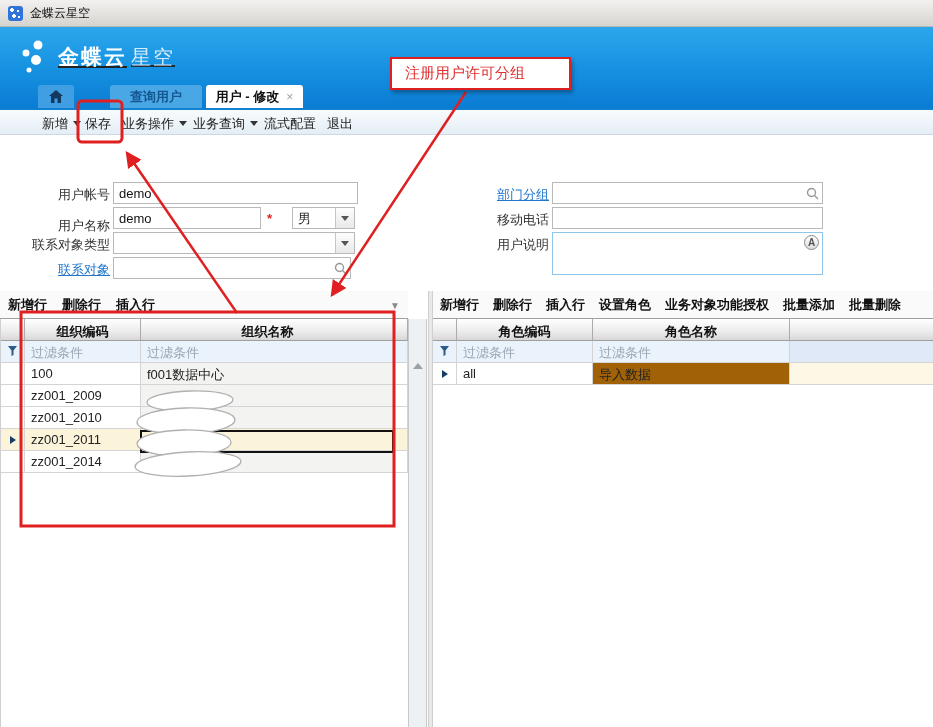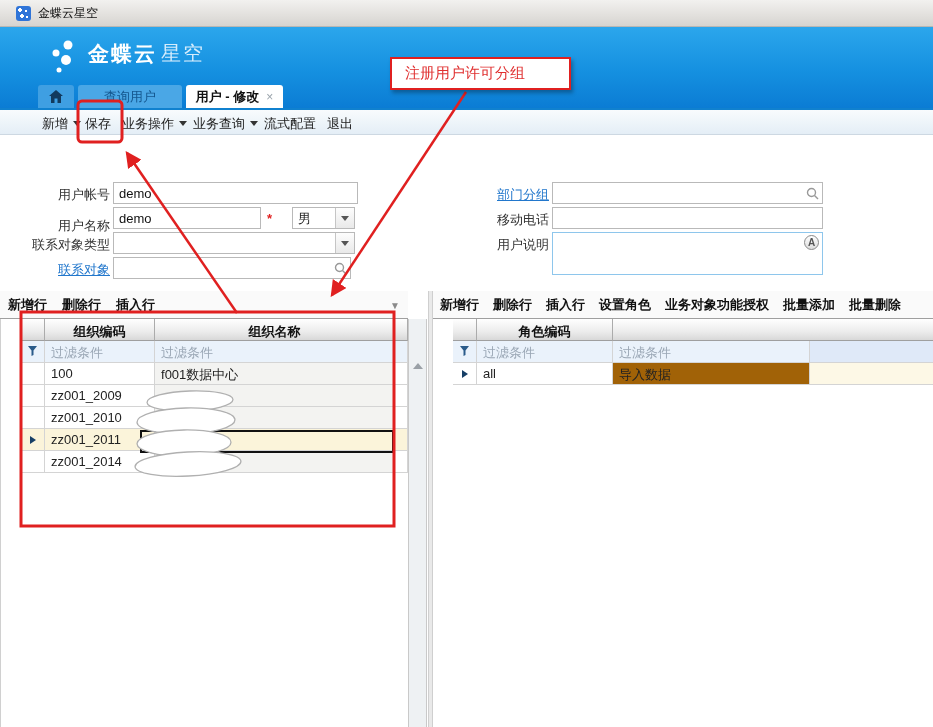--- a/index.html
+++ b/index.html
@@ -3,42 +3,42 @@
 <meta charset="utf-8">
 <style>
   * { margin:0; padding:0; box-sizing:border-box; }
   html,body { width:933px; height:727px; overflow:hidden; }
   body { font-family:"Liberation Sans","DejaVu Sans",sans-serif; font-size:13px; color:#222; background:#fff; }
   #app { position:relative; width:933px; height:727px; background:#fff; overflow:hidden; }
 
   
   .titlebar { position:absolute; left:0; top:0; width:933px; height:27px;
     background:linear-gradient(180deg,#f2f1ef 0%,#e3e1de 55%,#d6d4d0 100%);
-    border-bottom:1px solid #b9b7b3; display:flex; align-items:center; padding-left:16px; }
+    border-bottom:1px solid #b9b7b3; display:flex; align-items:center; padding-left:8px; }
   .app-icon { width:15px; height:15px; border-radius:3px; margin-right:7px;
     background:#2f74d8;
     background-image:radial-gradient(circle 2px at 4px 4px,#fff 90%,transparent),
                      radial-gradient(circle 1.5px at 10px 5px,#fff 90%,transparent),
                      radial-gradient(circle 2px at 6px 10px,#fff 90%,transparent),
                      radial-gradient(circle 1.5px at 11px 11px,#fff 90%,transparent); }
   .titlebar-text { font-size:12px; color:#111; }
 
   
   .bluehead { position:absolute; left:0; top:27px; width:933px; height:81px;
     background:linear-gradient(180deg,#2ba6ec 0%,#1590e0 55%,#0b7cd4 100%); }
-  .logo { position:absolute; left:50px; top:13px; display:flex; align-items:flex-start; }
+  .logo { position:absolute; left:20px; top:13px; display:flex; align-items:center;text-decoration:underline; }
   .logo-dots { width:30px; height:34px; margin-right:8px; }
   .logo-main { color:#fff; font-size:21px; font-weight:bold; letter-spacing:2px; }
   .logo-sub { color:#e8f5ff; font-size:20px; font-weight:normal; letter-spacing:2px; opacity:.9; margin-left:4px; }
 
   .tabstrip { position:absolute; left:38px; bottom:0; height:24px; display:flex; gap:4px; align-items:flex-end; }
   .wtab { height:23px; display:flex; align-items:center; justify-content:center;
     border-radius:3px 3px 0 0; font-size:13px; }
   .wtab-home { width:36px; background:#3f9fe2; }
-  .wtab-q { width:104px; background:#4aa7e6; color:#14578f; font-weight:normal; }
+  .wtab-q { width:92px; background:#4aa7e6; color:#14578f; font-weight:bold;margin-left:32px; }
   .wtab-active { width:97px; background:#fff; color:#111; font-weight:bold; gap:7px; }
   .tab-close { color:#9aa3ab; font-weight:normal; font-size:12px; cursor:pointer; }
 
   
   .toolbar { position:absolute; left:0; top:108px; width:933px; height:27px;
     border-top:2px solid #1081cf; border-bottom:1px solid #cdd8e2;
     background:linear-gradient(180deg,#f8fbfd 0%,#e4eef6 100%); }
   .tb-item { position:absolute; top:5px; height:17px; display:flex; align-items:center; gap:5px;
     font-size:13px; color:#1b1b1b; cursor:pointer; white-space:nowrap; }
   .caret { width:0; height:0; border-left:4px solid transparent; border-right:4px solid transparent;
@@ -74,21 +74,21 @@
   .gtoolbar { position:absolute; top:0; height:28px; border-bottom:1px solid #9f9f9f; background:#fafafa;
     display:flex; align-items:center; }
   .gtoolbar .gtb { font-size:13px; color:#111; cursor:pointer; white-space:nowrap;font-weight:bold; }
   .gt-left { left:0; width:408px; padding-left:8px; gap:15px; }
   .gt-right { left:433px; width:500px; padding-left:7px; gap:14px; }
   .gt-mini-icon { position:absolute; right:8px; top:9px; color:#8a8a8a; font-size:10px; }
 
   .grid { position:absolute; top:28px; background:#fff; }
   .grid-left { left:0; width:408px; height:408px; border-left:1px solid #d0d0d0; }
   .grid-right { left:433px; width:500px; height:408px; }
-  .grow { display:flex; width:100%;padding-left:20px; }
+  .grow { display:flex; width:100%; }
   .gcell { border-right:1px solid #d4d4d4; border-bottom:1px solid #d4d4d4; overflow:hidden;
     font-size:13px; padding:3px 6px; white-space:nowrap; }
   .ghead .gcell { background:linear-gradient(180deg,#ffffff 0%,#ececec 60%,#d8d8d8 100%);
     border-right:1px solid #ababab; border-bottom:1px solid #9f9f9f; text-align:center; color:#111;
     font-weight:bold; padding-top:4px; }
   .ghead { height:23px; } .grow { height:22px; }
   .c-ind { width:24px; flex:none; padding:3px 2px; text-align:center; }
   .filter-row .gcell { background:#eaf2fb; color:#9aa7b5; }
   .sel-row .gcell { background:#fbf4da; }
   .row-arrow { width:0; height:0; border-top:4px solid transparent; border-bottom:4px solid transparent;
@@ -286,20 +286,21 @@
       <span class="gtb">设置角色</span>
       <span class="gtb">业务对象功能授权</span>
       <span class="gtb">批量添加</span>
       <span class="gtb">批量删除</span>
     </div>
 
     <div class="grid grid-right">
       <div class="grow ghead">
         <div class="gcell c-ind"></div>
         <div class="gcell" style="width:136px">角色编码</div>
+        <div class="gcell" style="width:197px">角色名称</div>
         <div class="gcell" style="flex:1; border-right:none"></div>
       </div>
       <div class="grow filter-row">
         <div class="gcell c-ind">
           <svg width="9" height="10" viewBox="0 0 9 10">
             <path d="M0 0 H9 L5.5 4.5 V9 L3.5 10 V4.5 Z" fill="#2a5b8a"></path>
           </svg>
         </div>
         <div class="gcell" style="width:136px">过滤条件</div>
         <div class="gcell" style="width:197px">过滤条件</div>

